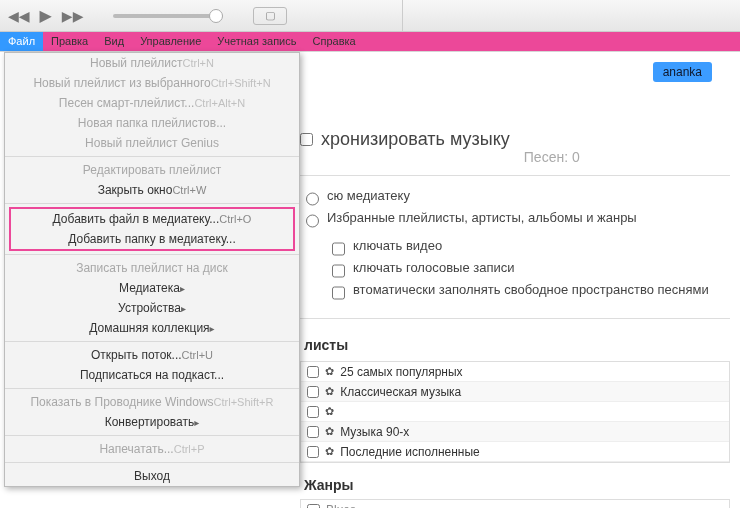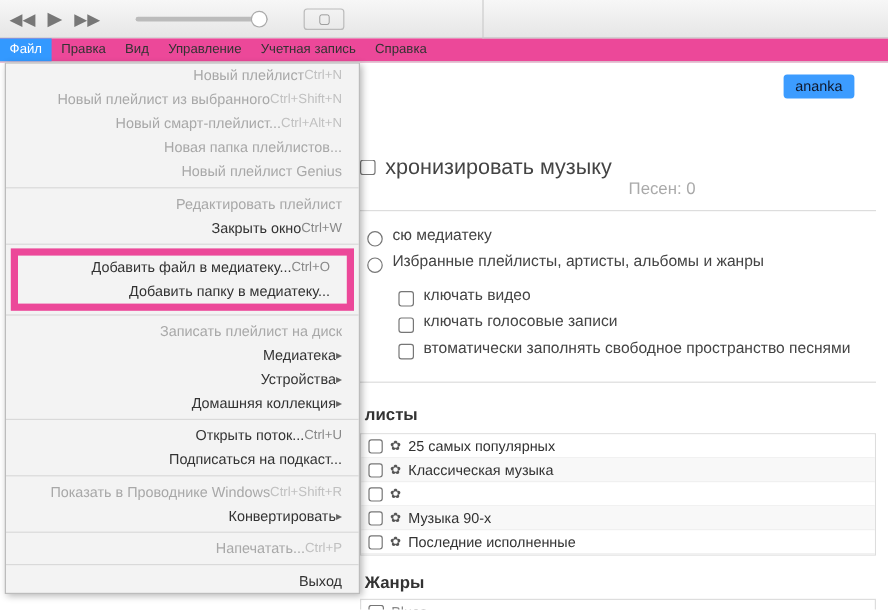--- a/index.html
+++ b/index.html
@@ -11,27 +11,27 @@
   .slider-knob { position: absolute; right: 0; top: -5px; width: 14px; height: 14px; border-radius: 50%; background: #fff; border: 1px solid #aaa; }
   .airplay-box { margin-left: 30px; width: 34px; height: 18px; border: 1px solid #bbb; border-radius: 3px; display: flex; align-items: center; justify-content: center; color: #888; font-size: 11px; }
   .top-right { height: 32px; background: linear-gradient(#f7f7f7,#e6e6e6); border-bottom: 1px solid #ccc; border-left: 1px solid #ccc; display: flex; align-items: center; justify-content: center; position:absolute; top:0; right:0; width:338px; }
   .apple-logo { font-size: 16px; color: #888; }
 
   .menubar { height: 20px; background: #ec4899; display: flex; border-bottom: 1px solid #d6d6d6; font-size: 11px; text-align: center; }
   .menubar-item { padding: 3px 8px; color: #333; cursor: pointer; }
   .menubar-item.active { background: #3399ff; color: #fff; }
 
   .dropdown { position: absolute; top: 52px; left: 4px; width: 296px; background: #f3f3f3; border: 1px solid #bcbcbc; box-shadow: 2px 2px 6px rgba(0,0,0,0.3); font-size: 12px; color: #333; z-index: 10; }
-  .menu-row { display: flex; justify-content: flex-end; align-items: center; height: 20px; padding: 0 14px; cursor: pointer; white-space: nowrap; }
+  .menu-row { display: flex; justify-content: center; align-items: center; height: 20px; padding: 0 14px; cursor: pointer; white-space: nowrap; }
   .menu-row.disabled { color: #a8a8a8; cursor: default; }
   .menu-row .shortcut { color: #888; font-size: 11px; }
   .menu-row.disabled .shortcut { color: #c0c0c0; }
   .menu-row .arrow { color: #666; font-size: 10px; }
   .menu-sep { height: 1px; background: #d9d9d9; margin: 3px 0; }
-  .highlight-group { border: 6px solid #ec4899; margin: 2px 4px; }
+  .highlight-group { border: 2px solid #ec4899; margin: 2px 4px; }
 
   .content { position: absolute; left: 300px; top: 52px; right: 0; bottom: 0; padding: 0 10px 0 0; }
   .device-tag { position: absolute; top: 10px; right: 28px; background: #3c9cff; color: #0f172a; padding: 3px 10px; border-radius: 3px; font-size: 12px; }
   .sync-header { margin-top: 55px; padding: 6px 0 10px 0; border-bottom: 1px solid #ddd; display:flex; align-items:center; gap:8px;}
   .sync-checkbox { width:13px; height:13px; }
   .sync-title { font-size: 18px; color: #444; }
   .sync-count { font-size: 14px; color: #aaa; margin-left: 6px; margin-top: 36px; }
 
   .radio-group { padding: 12px 0 14px 6px; border-bottom: 1px solid #ddd; }
   .radio-row { display: flex; height: 22px; gap: 6px; font-size: 13px; color: #444;}
@@ -81,21 +81,21 @@
 <div class="dropdown">
   <div class="menu-row disabled">
       <span>Новый плейлист</span>
       <span class="shortcut">Ctrl+N</span>
     </div>
   <div class="menu-row disabled">
       <span>Новый плейлист из выбранного</span>
       <span class="shortcut">Ctrl+Shift+N</span>
     </div>
   <div class="menu-row disabled">
-      <span>Новый смарт-плейлист...</span>
+      <span>Песен смарт-плейлист...</span>
       <span class="shortcut">Ctrl+Alt+N</span>
     </div>
   <div class="menu-row disabled">
       <span>Новая папка плейлистов...</span>
       <span class="shortcut"></span>
     </div>
   <div class="menu-row disabled">
       <span>Новый плейлист Genius</span>
       <span class="shortcut"></span>
     </div>

